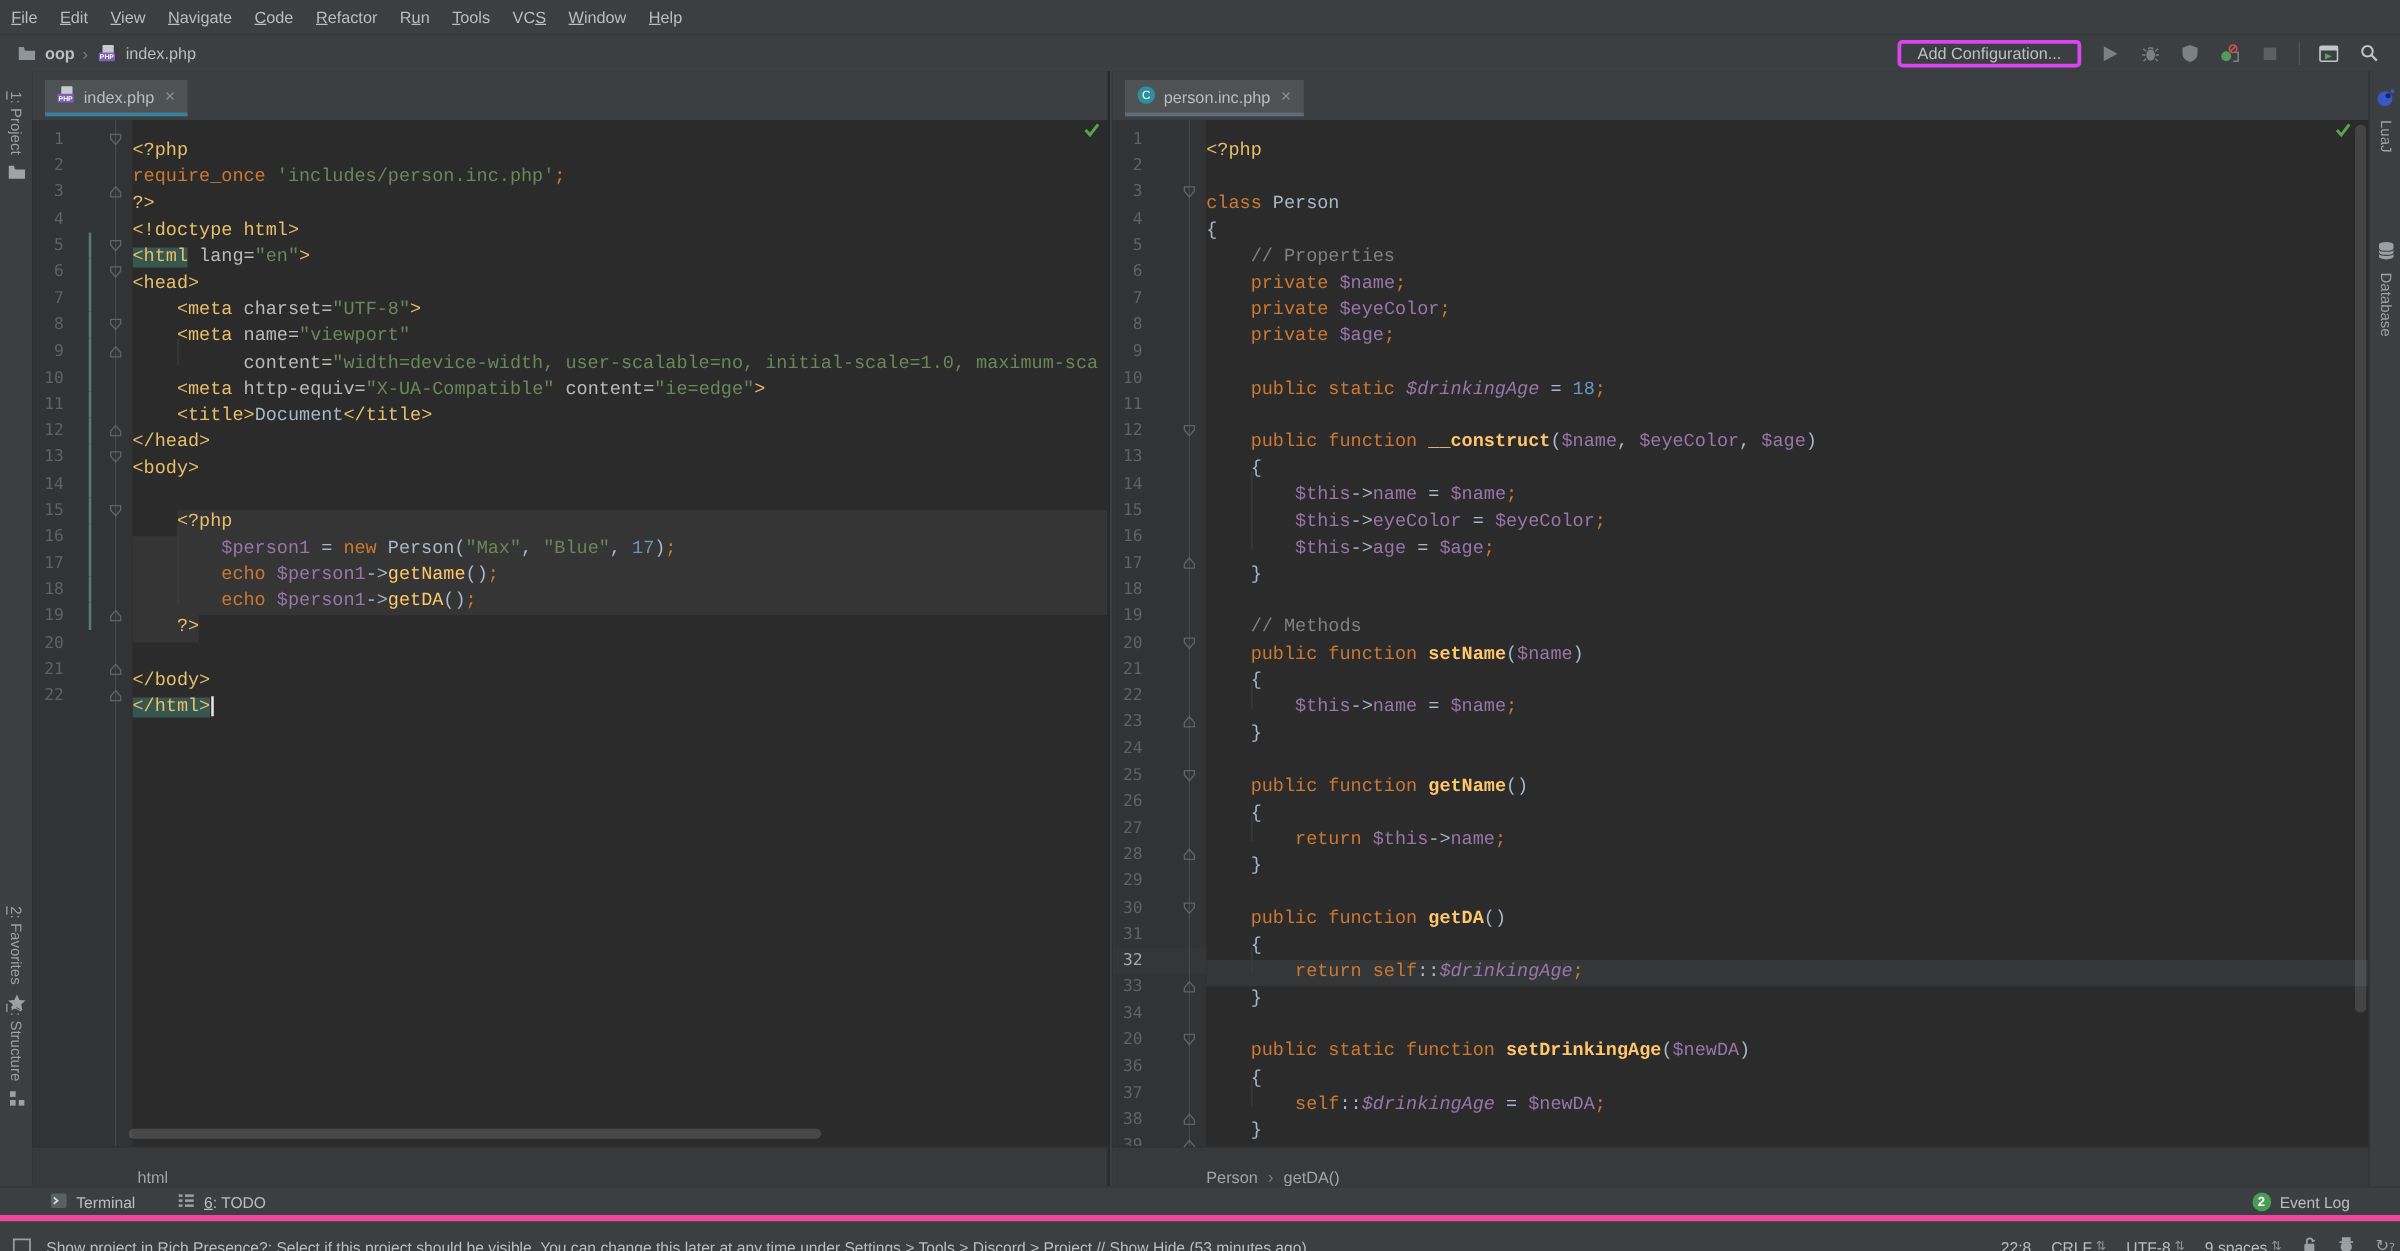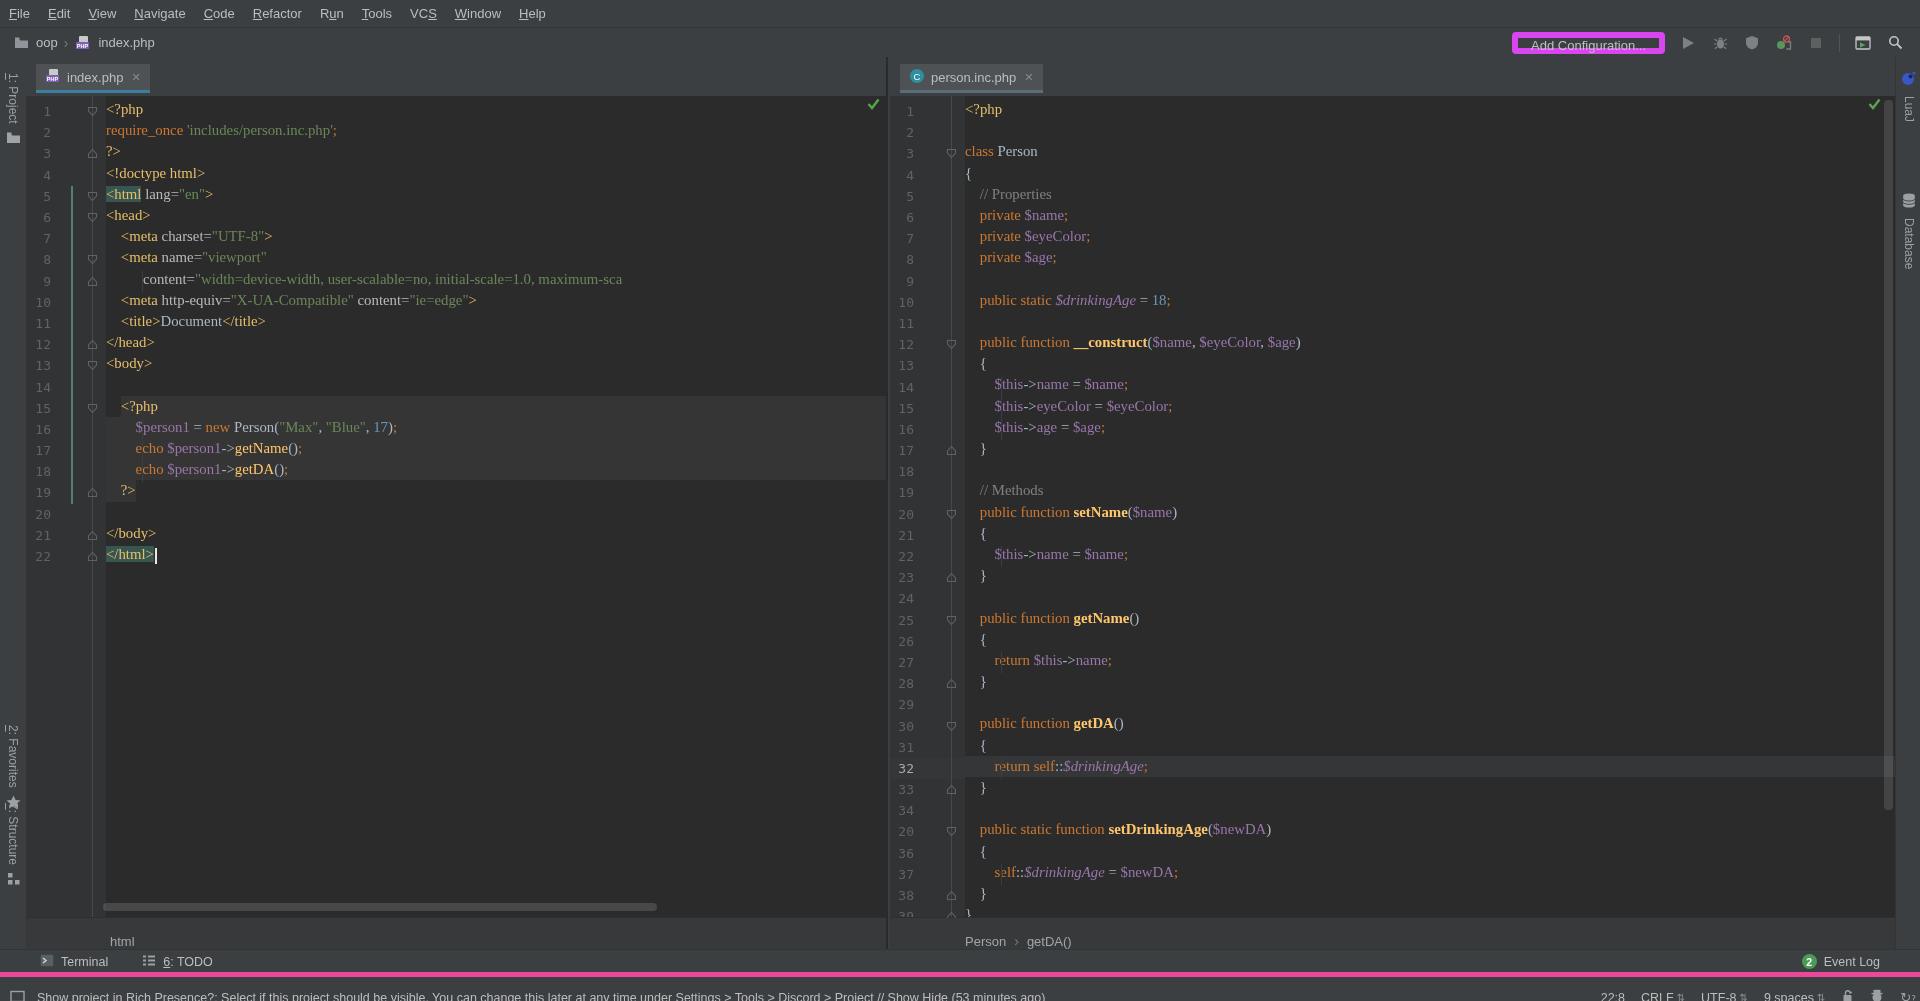--- a/index.html
+++ b/index.html
@@ -4,24 +4,24 @@
 <style>
   html,body{margin:0;padding:0;background:#2b2b2b;}
   .app{position:relative;width:1920px;height:1001px;overflow:hidden;background:#15803d;
        font-family:"Liberation Sans",sans-serif;color:#bbbdbf;font-size:13px;-webkit-font-smoothing:antialiased;}
   
   .menubar{position:absolute;left:0;top:0;right:0;height:27px;background:#3c3f41;display:flex;align-items:center;border-bottom:1px solid #323536;}
   .menu-item{padding:0 9px;color:#bbbdbf;cursor:default;}
   .mn{text-decoration:underline;}
   .navbar{position:absolute;left:0;top:28px;right:0;height:29px;background:#3c3f41;display:flex;align-items:center;justify-content:space-between;border-bottom:1px solid #323536;}
   .crumbs{display:flex;align-items:center;gap:6px;padding-left:12px;}
-  .crumb-oop{font-weight:normal;color:#bcbfc1;}
+  .crumb-oop{font-weight:bold;color:#bcbfc1;}
   .chev{color:#787c7e;font-size:14px;}
   .nav-right{display:flex;align-items:center;gap:14px;padding-right:16px;}
-  .addcfg{height:22px;border:6px solid #d946ef;border-radius:4px;background:transparent;color:#bdc0c2;
+  .addcfg{height:22px;border:3px solid #d946ef;border-radius:4px;background:transparent;color:#bdc0c2;
           font-family:"Liberation Sans",sans-serif;font-size:13px;padding:0 13px;}
   .tbicon{display:inline-flex;align-items:center;justify-content:center;width:18px;height:18px;}
   .tbdiv{width:1px;height:18px;background:#515456;}
   
   .main{position:absolute;left:0;top:57px;width:1920px;height:892px;background:#3c3f41;}
   .strip{position:absolute;top:0;bottom:0;background:#3c3f41;}
   .strip-left{left:0;width:26px;border-right:1px solid #323536;}
   .strip-right{left:1895px;width:25px;border-left:1px solid #323536;}
   .stripe-item{display:flex;flex-direction:column;align-items:center;gap:7px;color:#9da0a2;font-size:12px;}
   .vtext{writing-mode:vertical-rl;white-space:nowrap;}
@@ -39,22 +39,22 @@
   .pane-left .tab{border-bottom:3px solid #3a7fa0;}
   .pane-right .tab{border-bottom:3px solid #5b6d77;}
   .tabclose{color:#878b8e;font-size:11px;margin-left:2px;}
   .viewport{position:absolute;left:0;top:39px;right:0;bottom:31px;overflow:hidden;display:flex;background:#2b2b2b;}
   .gutter{position:relative;background:#313335;flex:0 0 auto;padding-top:5px;box-sizing:border-box;}
   .pane-left .gutter{width:80px;}
   .pane-right .gutter{width:75px;}
   .gutter::after{content:'';position:absolute;top:0;bottom:0;width:1px;background:#46484a;}
   .pane-left .gutter::after{left:66px;}
   .pane-right .gutter::after{left:61px;}
-  .code{position:relative;flex:1;overflow:hidden;padding-top:3px;white-space:pre;
-        font-family:Liberation Serif, serif;font-size:14.8px;line-height:21.2px;color:#a9b7c6;}
+  .code{position:relative;flex:1;overflow:hidden;padding-top:15px;white-space:pre;
+        font-family:Liberation Mono, monospace;font-size:14.8px;line-height:21.2px;color:#a9b7c6;}
   .gl{display:flex;height:21.2px;align-items:center;position:relative;}
   .ln{text-align:right;color:#606366;font-family:"DejaVu Sans Mono",monospace;font-size:13px;}
   .pane-left .ln{width:25px;}  .pane-left .cb{width:28px;}  .pane-left .fm{width:27px;}
   .pane-right .ln{width:24px;} .pane-right .cb{width:24px;} .pane-right .fm{width:27px;}
   .cb{position:relative;height:100%;}
   .cbar{position:absolute;left:20px;top:0;bottom:0;width:2px;background:#537f6f;}
   .fm{display:flex;align-items:center;justify-content:center;position:relative;z-index:2;}
   .cl{height:21.2px;}
   .hl{background:#343638;}
   .gl.hl .ln{color:#a7a9ab;}

